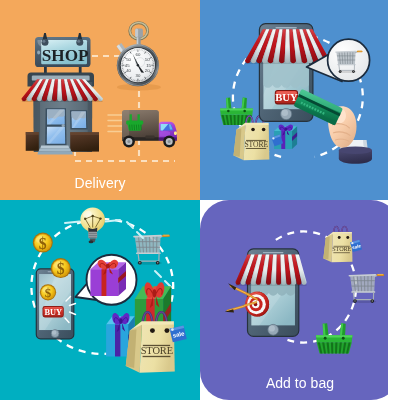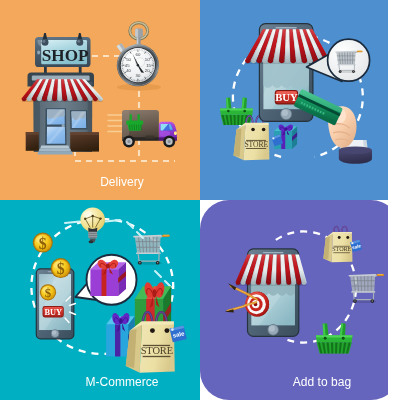--- a/index.html
+++ b/index.html
@@ -5,22 +5,22 @@
   html,body{margin:0;padding:0;background:#fff;}
   body{width:400px;height:400px;overflow:hidden;font-family:"Liberation Sans",sans-serif;}
   #page{position:relative;width:388px;height:400px;overflow:hidden;}
   .quad{position:absolute;width:200px;height:200px;overflow:hidden;}
   #q1{left:0;top:0;}
   #q2{left:200px;top:0;}
   #q3{left:0;top:200px;}
   #q4{left:200px;top:200px;border-radius:29px;}
   .art{position:absolute;left:0;top:0;width:200px;height:200px;display:block;}
   .label{position:absolute;left:0;width:200px;text-align:center;color:#fff;
-         font-family:"Liberation Sans",sans-serif;font-weight:400;font-size:12px;
-         letter-spacing:.05px;top:175px;padding-left:22px;}
+         font-family:"Liberation Sans",sans-serif;font-weight:400;font-size:14px;
+         letter-spacing:.05px;top:175px;}
 </style>
 </head>
 <body>
 
 <div id="page">
 
   <div class="quad" id="q1" style="background:#f4a85b">
     <svg class="art" viewBox="0 0 200 200">
 
 <defs>
@@ -799,21 +799,20 @@
 <path d="M118.17,78.04 L126.00,71.08 L126.00,75.94 L118.17,82.90 Z" fill="#9e140f" opacity="0.9"></path>
 <path d="M107.85,65.76 C101.98,54.83 93.97,61.21 99.52,67.31 C102.51,70.05 106.57,68.50 107.85,65.76 Z" fill="#e34038"></path>
 <path d="M107.85,65.76 C113.73,54.83 121.74,61.21 116.18,67.31 C113.19,70.05 109.13,68.50 107.85,65.76 Z" fill="#e34038"></path>
 <path d="M105.93,66.22 C101.98,61.21 98.77,63.94 100.38,66.95" fill="none" stroke="#aa1a14" stroke-width="1.00"></path>
 <path d="M109.78,66.22 C113.73,61.21 116.93,63.94 115.33,66.95" fill="none" stroke="#aa1a14" stroke-width="1.00"></path>
 <path d="M106.57,67.13 L103.05,74.88 L106.14,73.05 Z" fill="#aa1a14"></path>
 <path d="M109.13,67.13 L112.98,74.42 L109.78,72.60 Z" fill="#aa1a14"></path>
 <ellipse cx="107.85" cy="66.22" rx="2.03" ry="2.37" fill="#aa1a14"></ellipse>
 </g>
 </svg>
-    <div class="label">M-Commerce</div>
   </div>
 
   <div class="quad" id="q4" style="background:#6665be">
     <svg class="art" viewBox="0 0 200 200">
 
 <defs>
  <linearGradient id="awShade" x1="0" y1="0" x2="0" y2="1">
   <stop offset="0" stop-color="#ffffff" stop-opacity="0.14"></stop>
   <stop offset="0.5" stop-color="#000000" stop-opacity="0"></stop>
   <stop offset="1" stop-color="#000000" stop-opacity="0.14"></stop>

